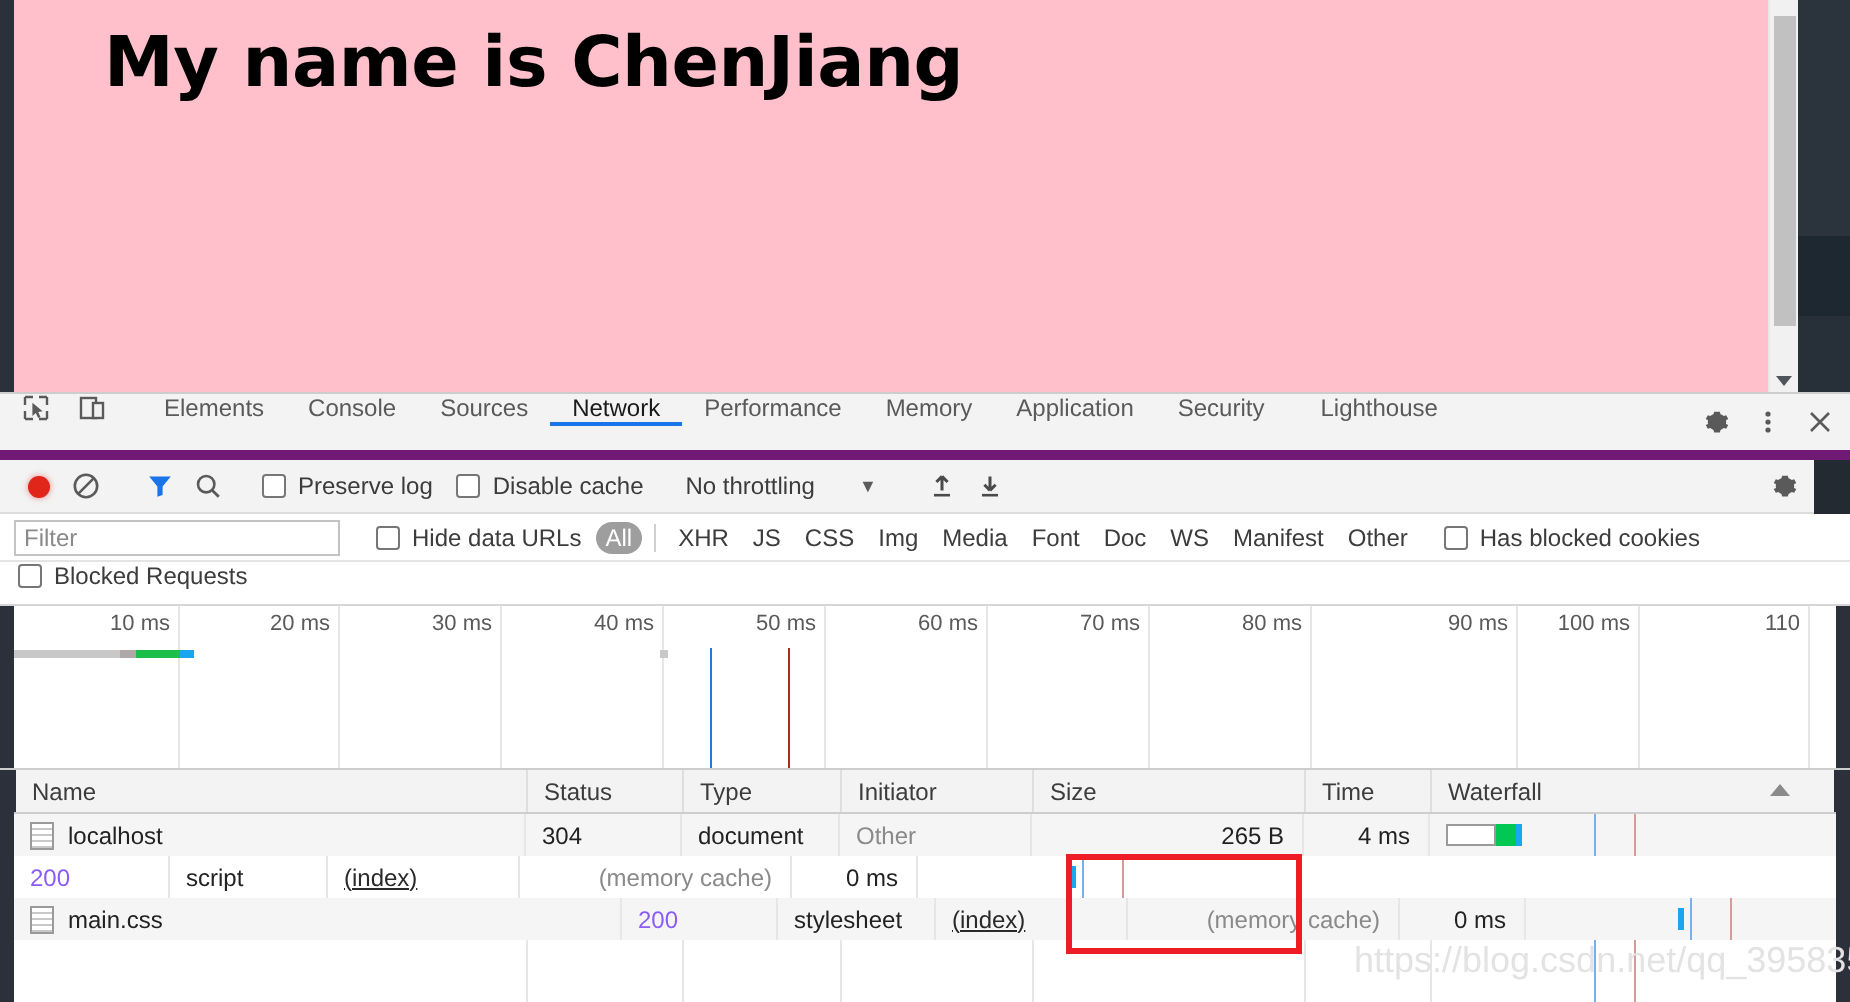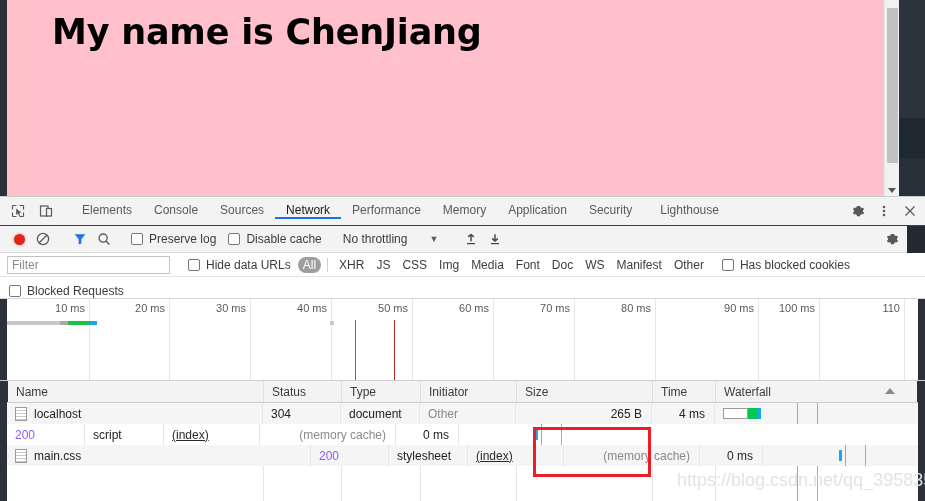--- a/index.html
+++ b/index.html
@@ -53,22 +53,22 @@
   .devtools {
     position: absolute; left: 0; top: 196px; width: 925px; height: 305px;
     background: #fff;
     display: flex; flex-direction: column;
     border-top: 1px solid #cdcdcd;
   }
 
   
   .tabstrip {
     height: 36px; flex: 0 0 28px; background: #f3f3f3;
-    border-bottom: 1px solid #701a75;
-    display: flex; align-items: center; padding-left: 4px;
+    border-bottom: 5px solid #701a75;
+    display: flex; align-items: flex-start; padding-left: 4px;
     position: relative;
   }
   .tool-btn {
     width: 28px; display: flex; align-items: center; justify-content: center;
     cursor: pointer;
   }
   .vsep { width: 1px; background: #cacaca; margin: 6px 5px; flex: 0 0 1px; }
   .tab {
     display: flex; align-items: center; padding: 0 11px;
     font-size: 12px; color: #5a5a5a; cursor: pointer;
@@ -107,21 +107,21 @@
   .ftype {
     padding: 1px 5px; margin: 0 1px; color: #3c3c3c; cursor: pointer; border-radius: 8px;
   }
   .ftype.sel { background: #9e9e9e; color: #fff; }
   .fsep { width:1px; height:14px; background:#d0d0d0; margin: 0 5px; }
 
   
   .blockedbar {
     height: 22px; flex: 0 0 22px; background: #fff;
     border-bottom: 1px solid #d6d6d6;
-    display: flex; align-items: flex-end; padding-left: 9px; font-size: 12px;
+    display: flex; align-items: flex-start; padding-left: 9px; font-size: 12px;
   }
 
   
   .overview {
     flex: 0 0 82px; height: 82px; position: relative; background: #fff;
     border-bottom: 1px solid #cdcdcd; overflow: hidden;
   }
   .tick {
     position: absolute; top: 0; height: 82px; border-right: 1px solid #e6e6e6;
   }

